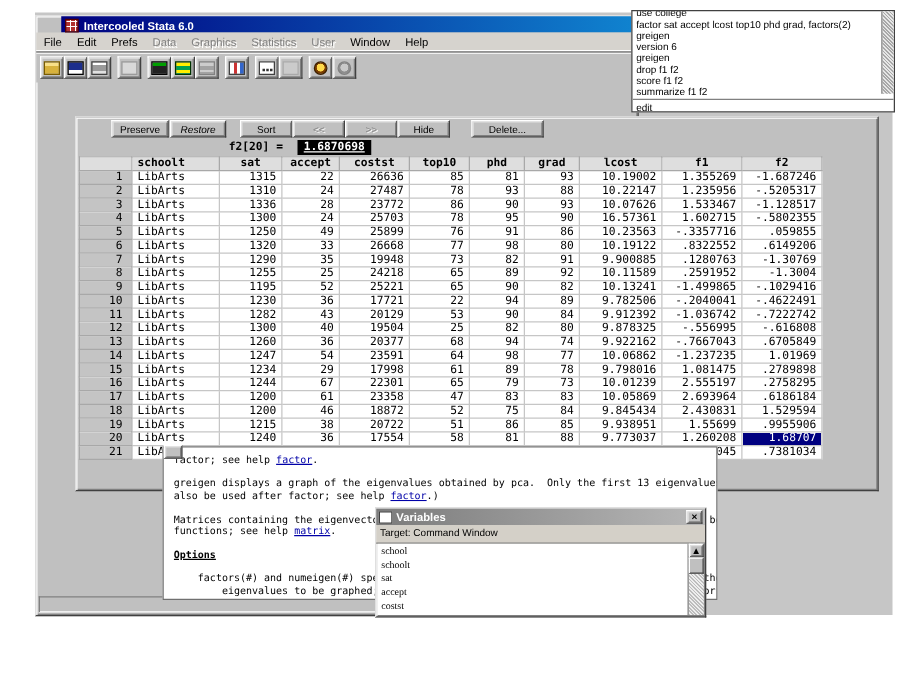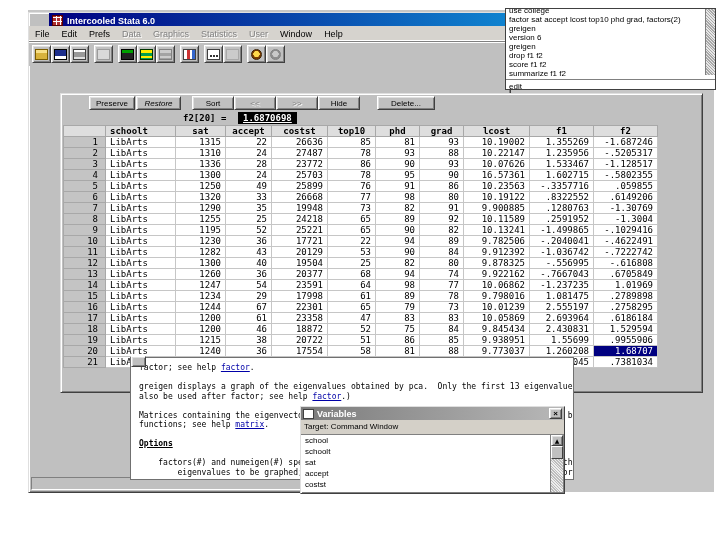--- a/index.html
+++ b/index.html
@@ -89,21 +89,21 @@
   .vars{left:300px;top:406px;width:263px;height:86px;z-index:6;}
   .vtbar{height:13px;background:linear-gradient(90deg,#7b7b7b,#b8b8b8);display:flex;align-items:center;
          gap:3px;padding:0 2px;color:#fff;font:bold 9px "Liberation Sans",sans-serif;}
   .vicon{width:9px;height:8px;background:#fff;border:1px solid #404040;}
   .vclose{margin-left:auto;width:13px;height:11px;font:bold 8px/10px "Liberation Sans",sans-serif;
           text-align:center;color:#000;}
   .vtarget{height:12px;background:#d4d0c8;border-bottom:1px solid #808080;
            font:8px "Liberation Sans",sans-serif;padding:2px 0 0 3px;box-sizing:content-box;}
   .vlist{position:absolute;top:28px;left:1px;right:13px;bottom:1px;background:#fff;overflow:hidden;
          font:8px "Liberation Sans",sans-serif;line-height:11px;padding-left:3px;}
-  .vitem{height:11px;}
+  .vitem{height:11px;font-family:Liberation Serif, serif;}
   .vscroll{position:absolute;top:28px;right:1px;bottom:1px;width:12px;border-left:1px solid #808080;
       background:repeating-linear-gradient(45deg,#bdbdbd 0 1px,#eee 1px 2px);}
   .vsup{display:block;width:12px;height:11px;font:6px/10px "DejaVu Sans",sans-serif;text-align:center;color:#000;}
   .vsthumb{display:block;width:12px;height:13px;background:#c0c0c0;border:1px solid;
            border-color:#fff #404040 #404040 #fff;box-sizing:border-box;}
 </style>
 </head>
 <body>
 
 <div class="slide">

